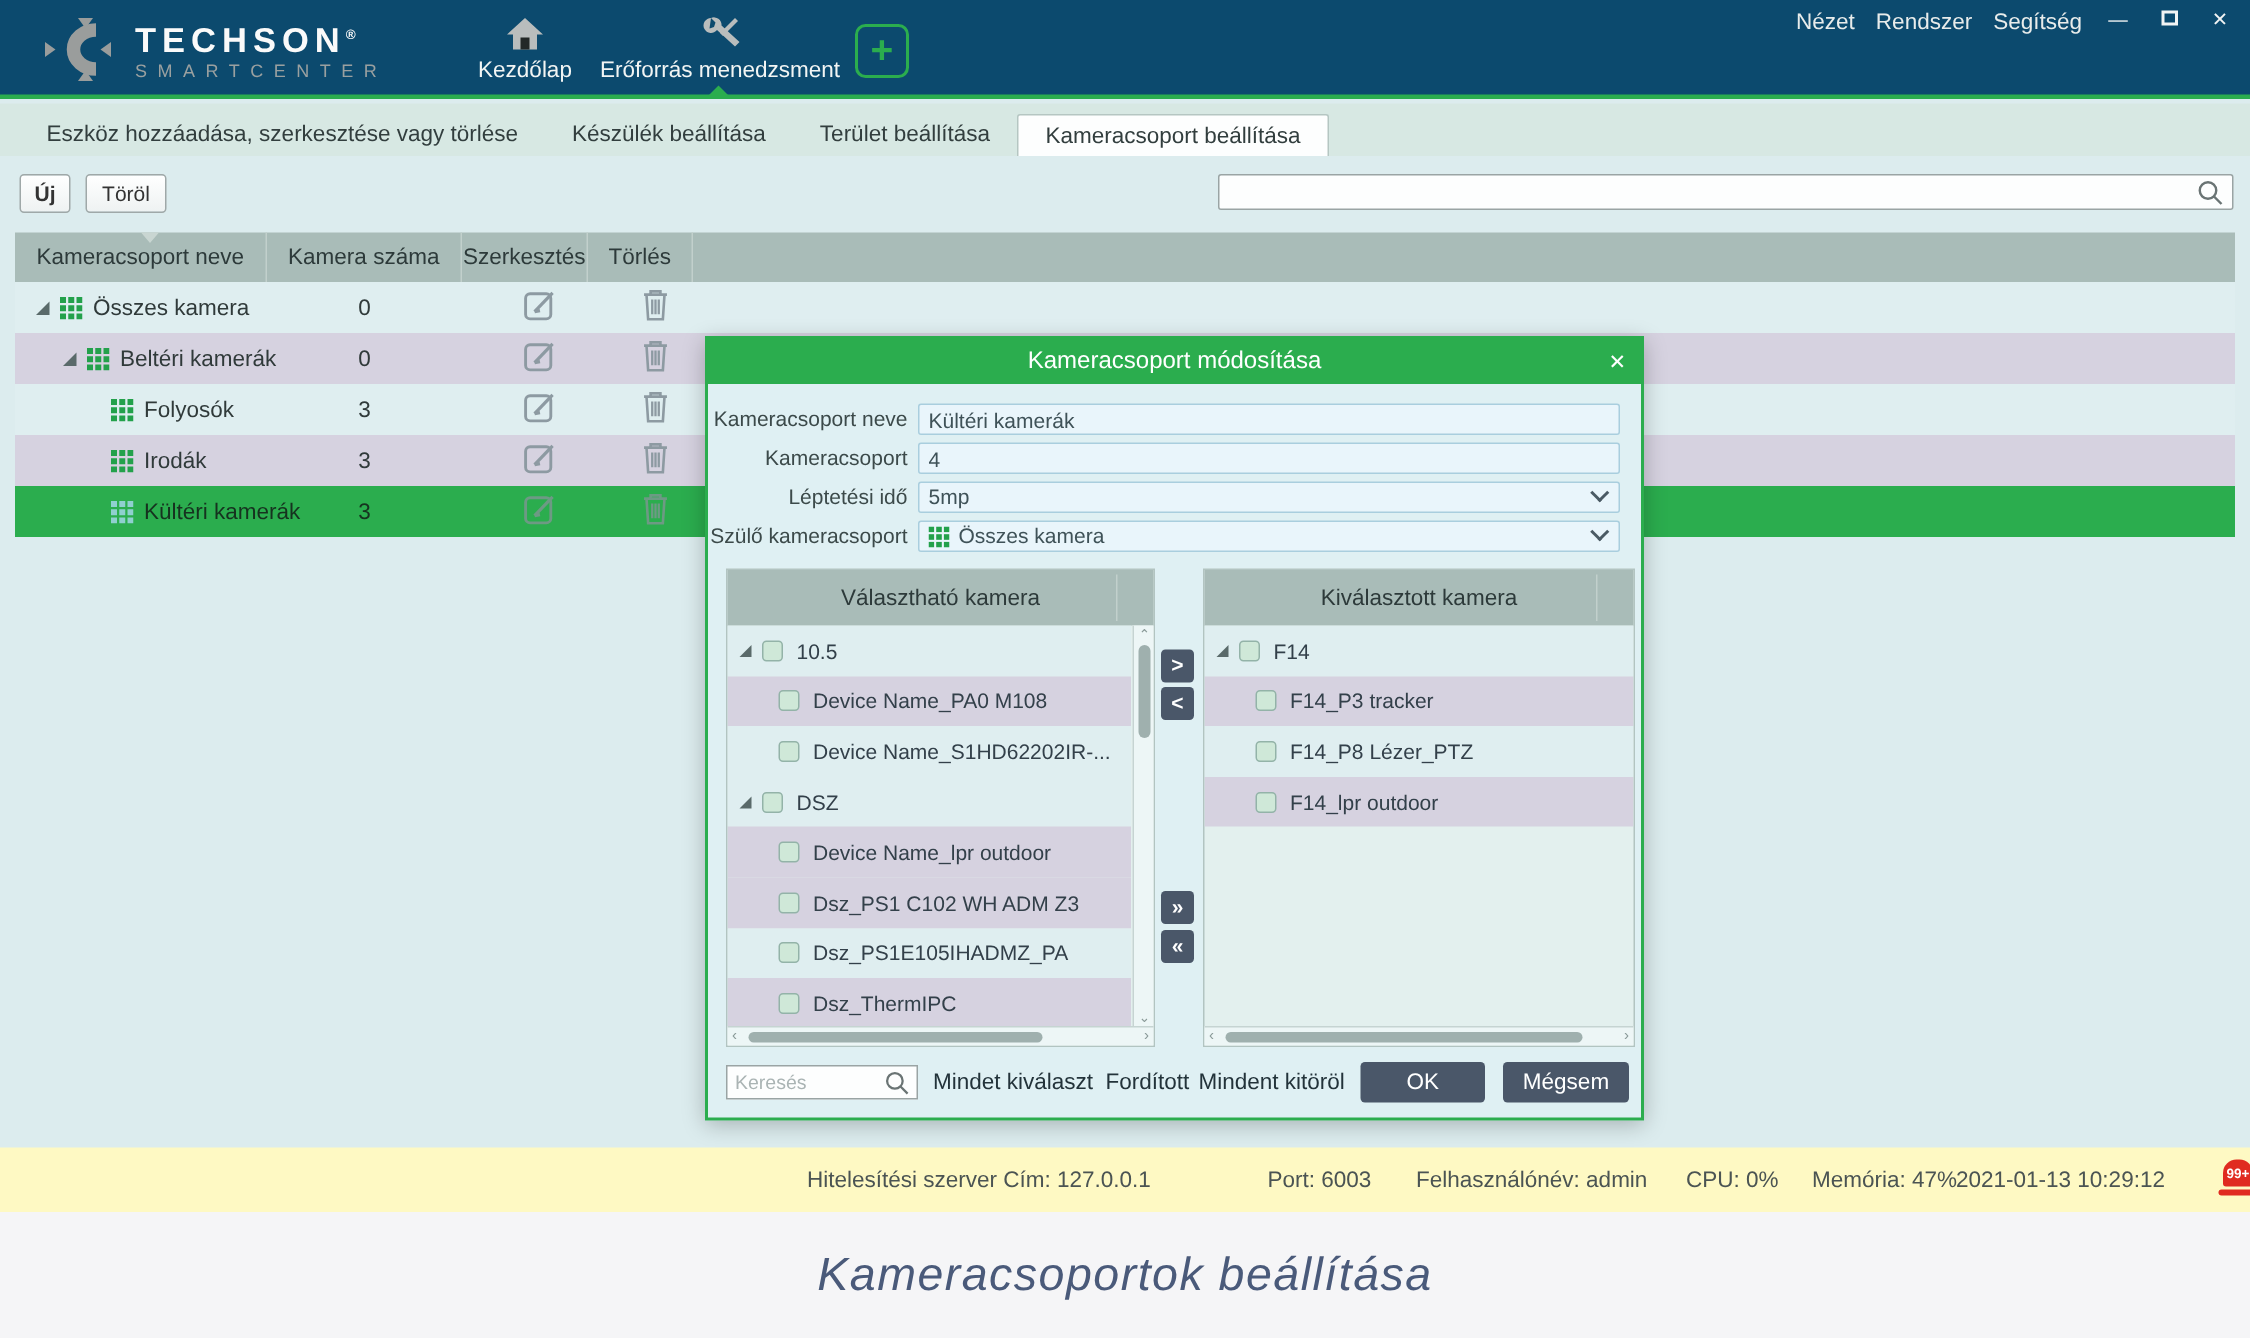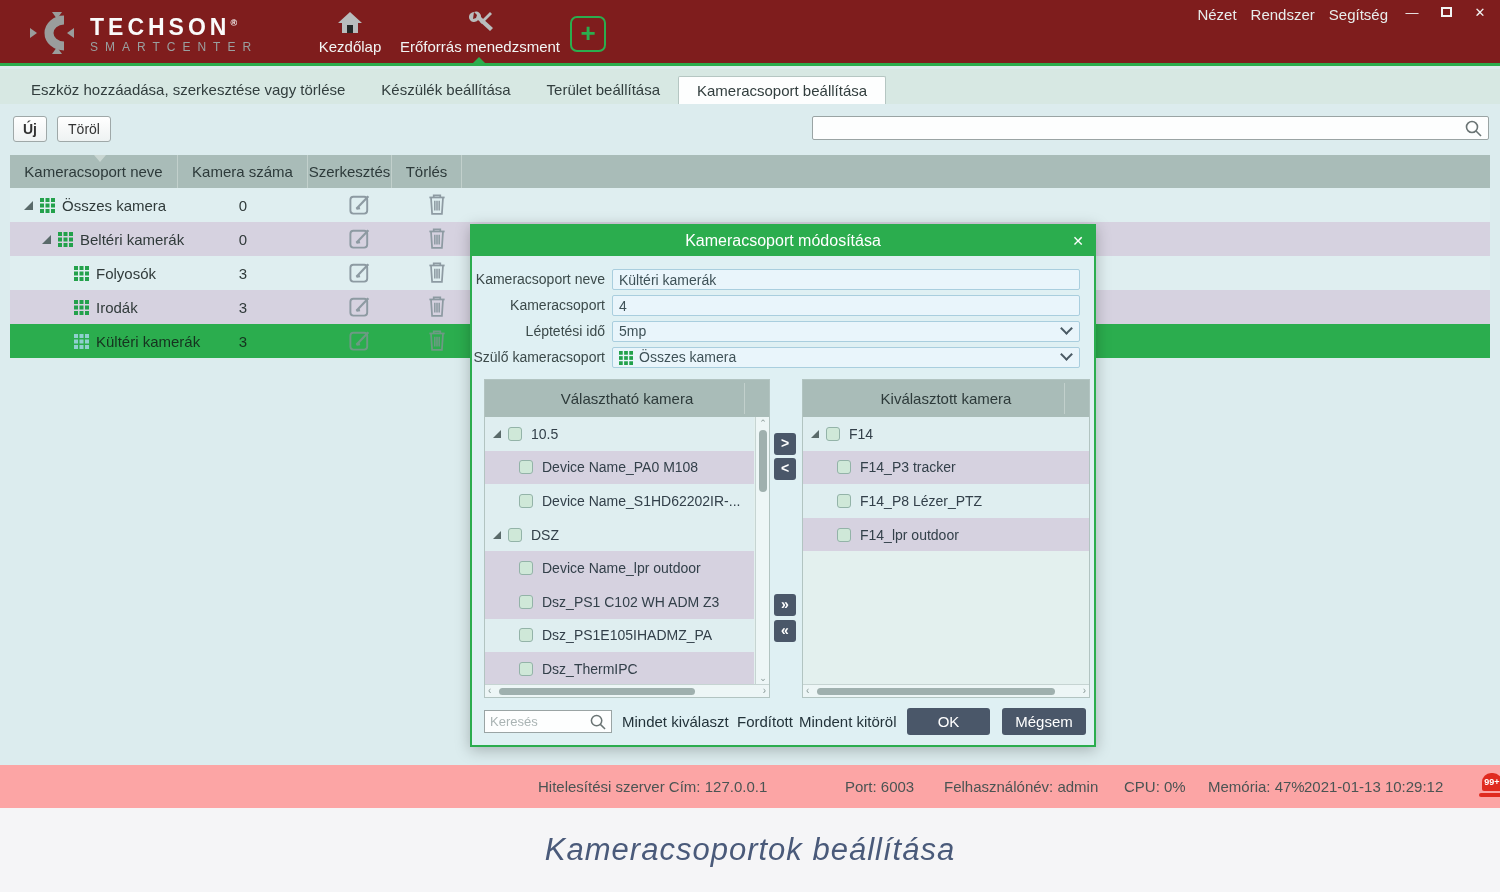--- a/index.html
+++ b/index.html
@@ -1,20 +1,20 @@
 <!DOCTYPE html>
 <html><head>
 <meta charset="utf-8">
 <style>
   * { margin:0; padding:0; box-sizing:border-box; }
   body { background:#ffffff; font-family:"Liberation Sans", sans-serif; }
   .stage { position:relative; width:1500px; height:892px; overflow:hidden; background:#dcecee; }
 
   
-  .app-header { position:absolute; left:0; top:0; width:1500px; height:66px; background:#7f1d1d; border-bottom:3px solid #2bad4e; }
+  .app-header { position:absolute; left:0; top:0; width:1500px; height:66px; background:#0c4a6e; border-bottom:3px solid #2bad4e; }
   .menu-bar { position:absolute; top:6px; right:112px; color:#e8eceb; font-size:15px; display:flex; gap:14px; }
   .menu-bar span { cursor:default; }
   .win-controls { position:absolute; top:5px; right:12px; display:flex; gap:18px; color:#f2f4f4; font-size:13px; align-items:center; }
   .win-controls .wc { width:16px; text-align:center; cursor:default; }
   .wc-max { display:inline-block; width:11px; height:10px; border:2px solid #f2f4f4; }
 
   .logo { position:absolute; left:28px; top:10px; display:flex; align-items:center; gap:10px; }
   .logo-text .t1 { color:#fafafa; font-size:23px; letter-spacing:4px; font-weight:bold; line-height:23px; }
   .logo-text .t1 sup { font-size:9px; letter-spacing:0; }
   .logo-text .t2 { color:#9aa0a0; font-size:12px; letter-spacing:7px; font-weight:normal; margin-top:2px; }
@@ -98,21 +98,21 @@
   .dlg-search { position:absolute; left:12px; top:484px; width:128px; height:23px; background:#fdfefe; border:1px solid #9aa4a4; }
   .dlg-search input { position:absolute; left:5px; top:1px; width:95px; height:19px; border:none; outline:none; background:transparent; font-size:13px; color:#555; font-family:"Liberation Sans", sans-serif; }
   .dlg-search input::placeholder { color:#aab4b4; }
   .dlg-search .search-glyph { right:5px; top:3px; }
   .dlg-link { position:absolute; top:487px; font-size:15px; color:#23333a; cursor:pointer; white-space:nowrap; }
   .lnk1 { left:150px; } .lnk2 { left:265px; } .lnk3 { left:327px; }
   .btn-dark { position:absolute; top:482px; height:27px; background:#4a5769; border:none; border-radius:3px; color:#fff; font-size:15px; cursor:pointer; font-family:"Liberation Sans", sans-serif; }
   .btn-ok { left:435px; width:83px; } .btn-cancel { left:530px; width:84px; }
 
   
-  .status-bar { position:absolute; left:0; top:765px; width:1500px; height:43px; background:#fca5a5; }
+  .status-bar { position:absolute; left:0; top:765px; width:1500px; height:43px; background:#fef9c3; }
   .sb-item { position:absolute; top:13px; font-size:15px; color:#4b5453; white-space:nowrap; }
   .alarm { position:absolute; left:1455px; top:6px; width:26px; height:30px; cursor:pointer;margin-left:24px; }
   .alarm-bell { position:absolute; left:3px; top:2px; width:20px; height:18px; background:#e02b20; border-radius:9px 9px 2px 2px;
       color:#fff; font-size:9px; font-weight:bold; text-align:center; line-height:18px; }
   .alarm-base { position:absolute; left:0; top:22px; width:26px; height:4px; background:#e02b20; border-radius:2px; }
 
   
   .caption-area { position:absolute; left:0; top:808px; width:1500px; height:84px; background:#f5f5f7; display:flex; align-items:center; justify-content:center; }
   .caption { font-size:31px; font-style:italic; color:#4a5a7a; letter-spacing:1px; }
 </style>

